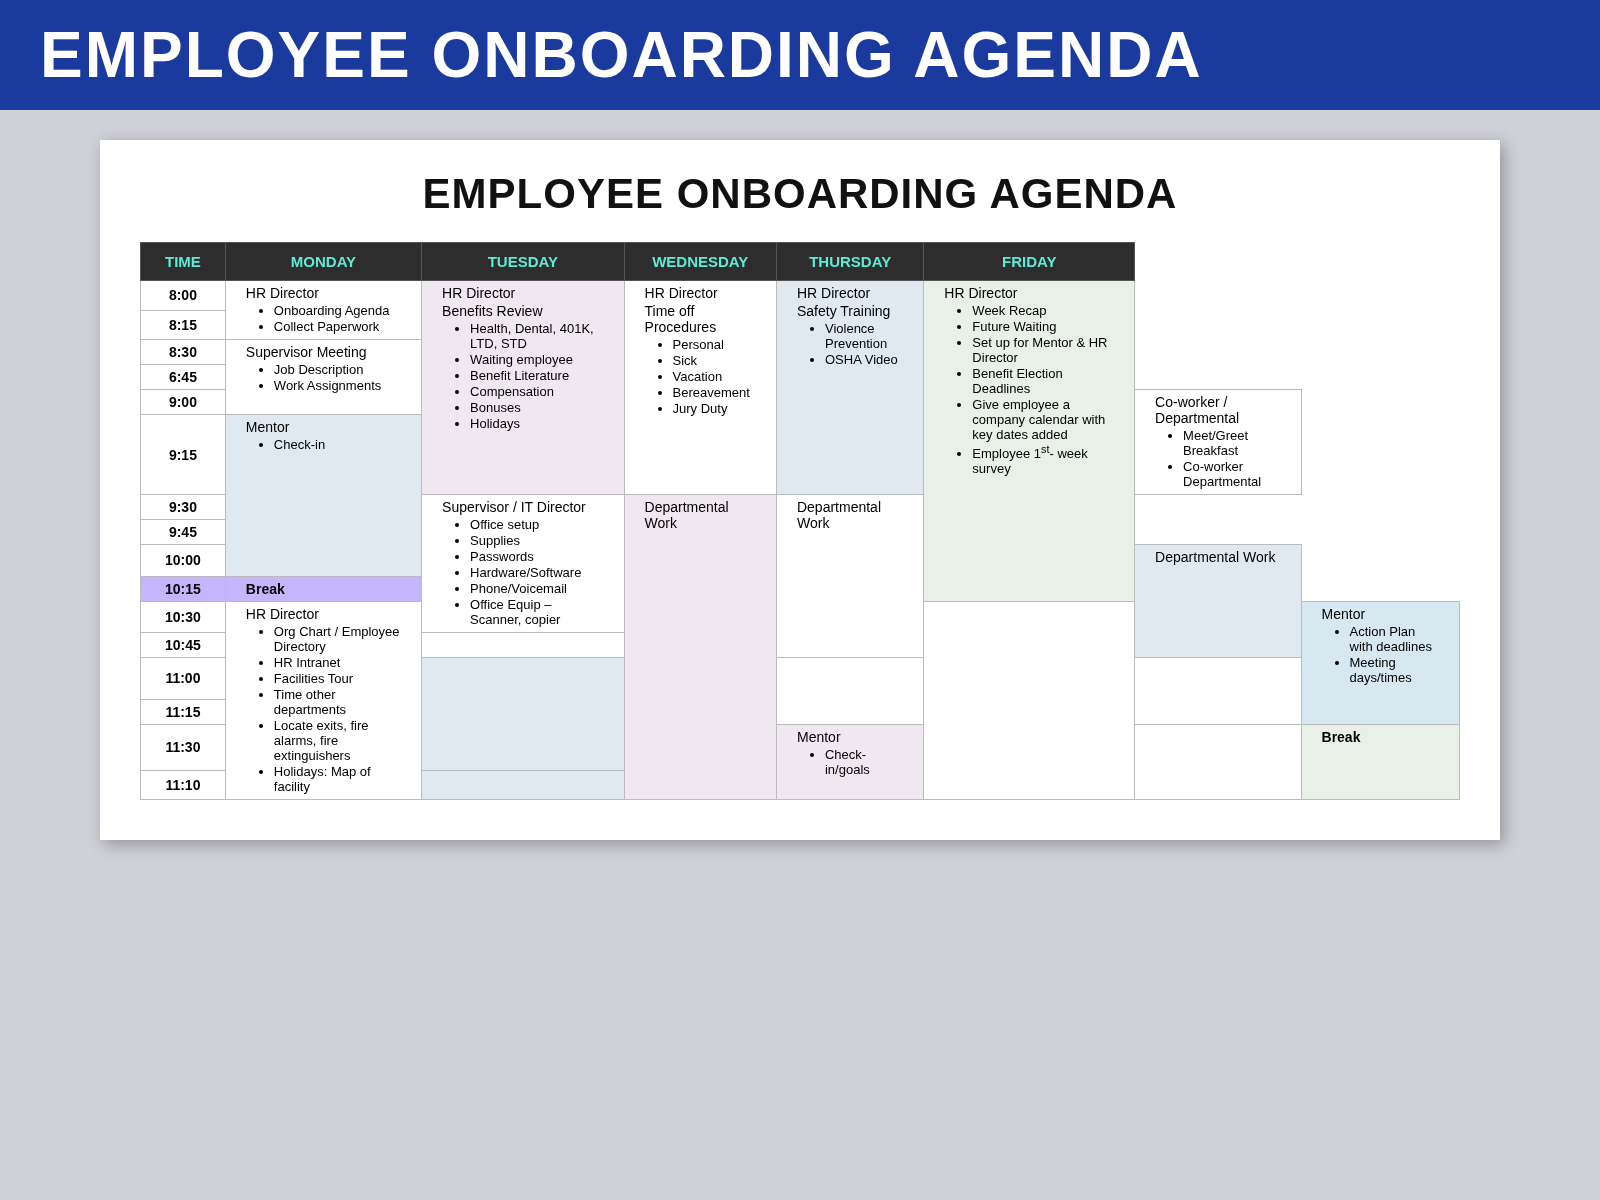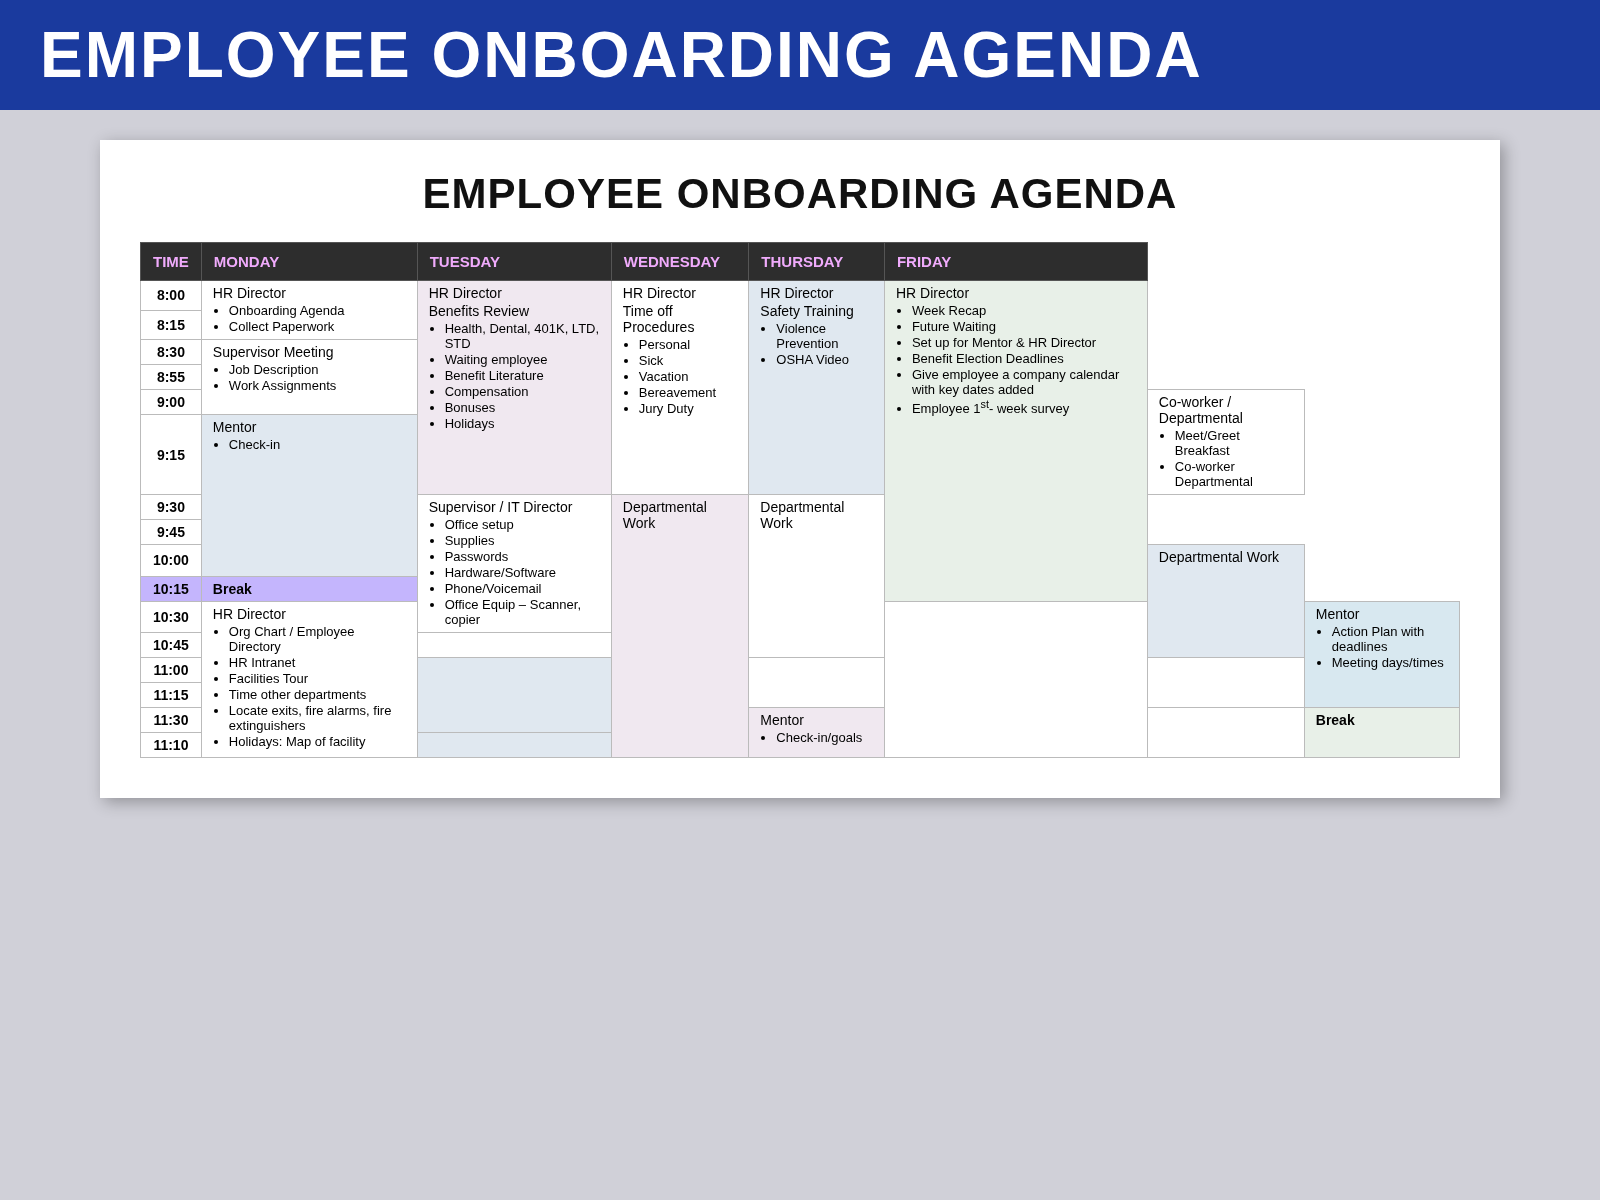--- a/index.html
+++ b/index.html
@@ -38,31 +38,31 @@
       margin-bottom: 24px;
       letter-spacing: 1px;
     }
     table {
       width: 100%;
       border-collapse: collapse;
       font-size: 14px;
     }
     th {
       background: #2d2d2d;
-      color: #f0abfc;
+      color: #5eead4;
       font-weight: bold;
       text-transform: uppercase;
-      padding: 10px 12px;
-      text-align: left;
+      padding: 10px 24px;
+      text-align: center;
       border: 1px solid #555;
       font-size: 15px;
     }
     td {
       border: 1px solid #bbb;
-      padding: 4px 11px;
+      padding: 4px 20px;
       vertical-align: top;
     }
     td.time-cell {
       text-align: center;
       font-weight: bold;
       font-size: 14px;
       background: white;
       white-space: nowrap;
       width: 60px;
       vertical-align: middle;
@@ -81,21 +81,21 @@
     }
     td.friday-mentor-cell {
       background: #d8e8f0;
     }
     .cell-header {
       font-weight: normal;
       font-size: 14px;
       margin-bottom: 2px;
     }
     ul {
-      margin-left: 16px;
+      margin-left: 28px;
       margin-top: 2px;
     }
     ul li {
       margin-bottom: 1px;
       font-size: 13px;
     }
     .break-row td {
       background: #c4b5fd;
       font-weight: bold;
       font-size: 14px;
@@ -187,21 +187,21 @@
           <td class="content-cell" rowspan="3">
             <div class="cell-header">Supervisor Meeting</div>
             <ul>
               <li>Job Description</li>
               <li>Work Assignments</li>
             </ul>
           </td>
         </tr>
 
         <tr>
-          <td class="time-cell">8:55</td>
+          <td class="time-cell">6:45</td>
         </tr>
 
         <tr>
           <td class="time-cell">9:00</td>
           <td class="content-cell" rowspan="2">
             <div class="cell-header">Co-worker / Departmental</div>
             <ul>
               <li>Meet/Greet Breakfast</li>
               <li>Co-worker Departmental</li>
             </ul>

